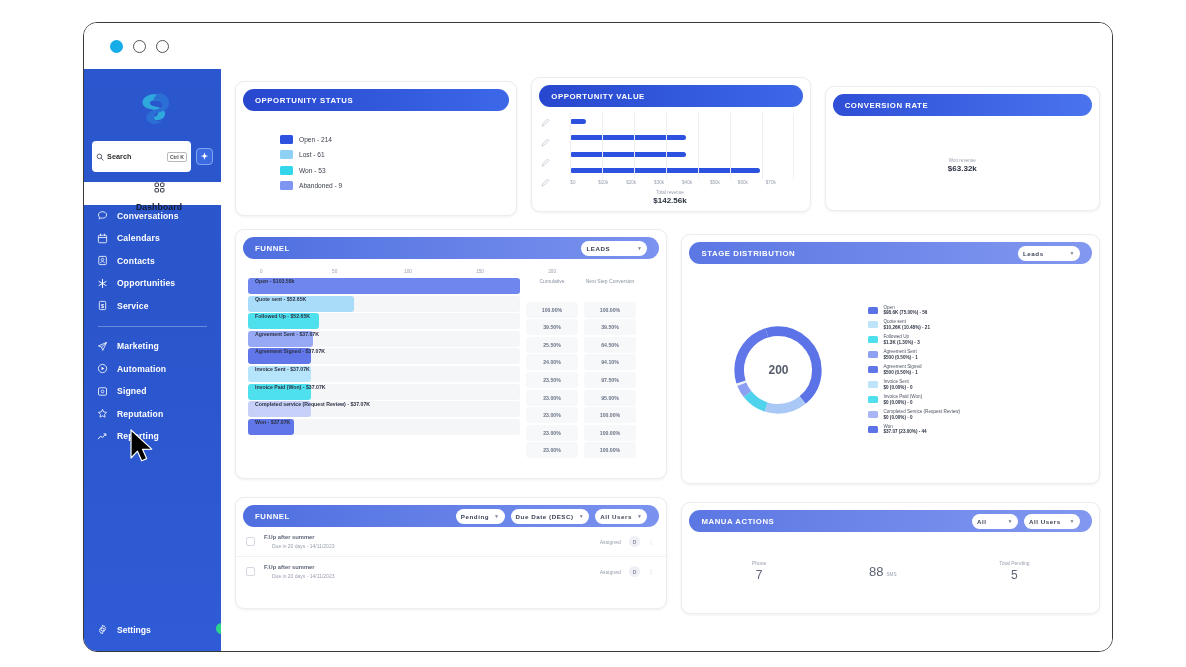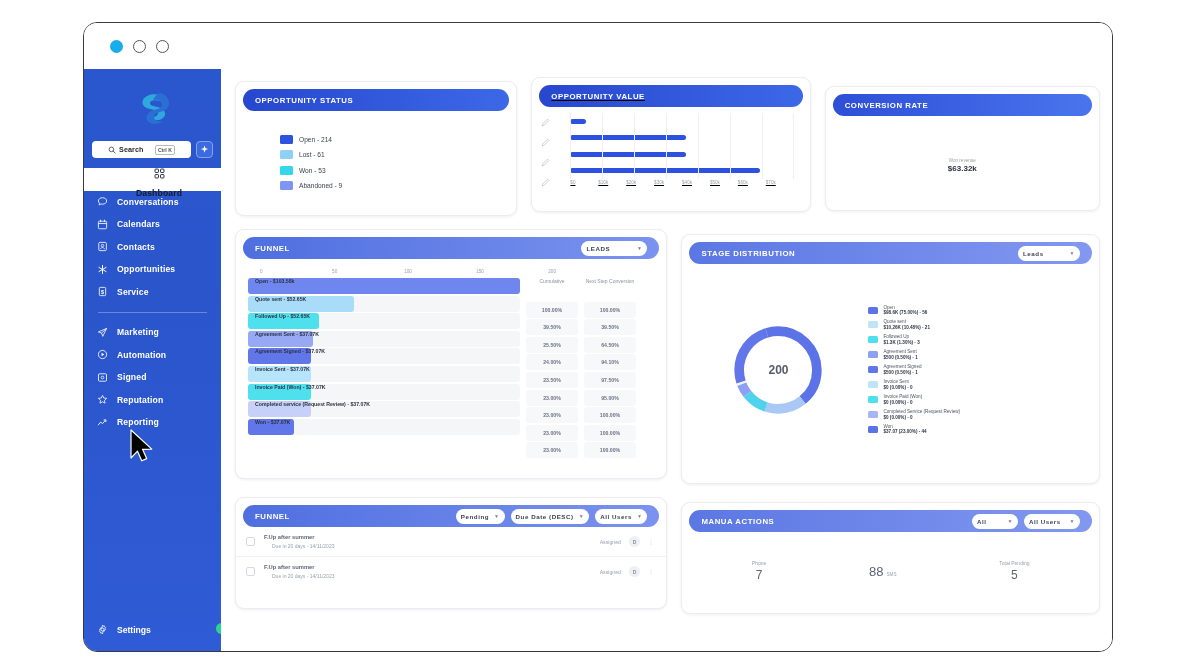--- a/index.html
+++ b/index.html
@@ -47,25 +47,25 @@
   }
   .logo-wrap { height: 60px; display:flex; align-items:center; justify-content:center; }
   .logo { width: 42px; height: 42px; position: relative; }
 
   .search-row {
     margin: 2px 8px 10px 8px;
     display: flex; align-items: center; gap: 5px;
   }
   .search-box {
     flex: 1;
-    height: 17px;
+    height: 31px;
     background: #ffffff;
     border-radius: 4px;
     display: flex; align-items: center;
-    padding: 0 16px;
+    padding: 0 4px;
     gap: 3px;
     justify-content: space-between;
   }
   .search-ico { width: 8px; height: 8px; flex-shrink: 0; }
   .search-txt { font-size: 7.2px; color: #2b2b2b; flex: 1; font-weight: 600; letter-spacing: .1px;}
   .kbd {
     font-size: 5.2px; color: #555; border: .7px solid #b9b9b9;
     border-radius: 2px; padding: 1px 2px; font-weight: 700;
     white-space: nowrap;
   }
@@ -164,21 +164,21 @@
   .donut-center {
     position:absolute; inset:0; display:flex; align-items:center; justify-content:center;
     font-size: 13px; font-weight: 700; color: #1d2433;
   }
   .legend1 { margin-left: 30px; display:flex; flex-direction:column; gap: 6.5px; }
   .lg-row { display:flex; align-items:center; gap: 6px; }
   .lg-sw { width: 13px; height: 9px; border-radius: 1.5px; flex-shrink:0; }
   .lg-tx { font-size: 6.6px; color: #3b3f4d; font-weight: 500;}
 
   
-  .c2 { width: 280px; height: 135px; text-decoration: underline; }
+  .c2 { width: 280px; height: 135px; }
   .c2-body { height: 103px; padding: 6px 10px 0 8px; position: relative; }
   .barchart { position: relative; height: 66px; margin-left: 30px; margin-right: 6px;}
   .hbar-row { height: 16.5px; display: flex; align-items: center; }
   .hbar { height: 5.2px; background: #2D52E0; border-radius: 3px; }
   .gridlines { position:absolute; inset:0; }
   .gl { position:absolute; top:0; bottom:0; width:.6px; background:#f0f0f4; }
   .xaxis { display:flex; margin-left:30px; margin-right:6px; margin-top: 1px;}
   .xt { flex:1; font-size: 4.6px; color: #9aa0b0; text-align:left; }
   .totblk { text-align:center; margin-top: 5px; }
   .tot-lbl { font-size: 4.6px; color:#9aa0b0; }
@@ -507,20 +507,24 @@
               <span class="xt">$0</span>
               <span class="xt">$10k</span>
               <span class="xt">$20k</span>
               <span class="xt">$30k</span>
               <span class="xt">$40k</span>
               <span class="xt">$50k</span>
               <span class="xt">$60k</span>
               <span class="xt">$70k</span>
             </div>
 
+            <div class="totblk">
+              <div class="tot-lbl">Total revenue</div>
+              <div class="tot-val">$142.56k</div>
+            </div>
           </div>
         </div>
 
         <div class="card c3" style="margin-top:5px;">
           <div class="card-hdr hdr-mid">
             <span>CONVERSION RATE</span>
           </div>
           <div class="c3-body">
             <div class="c3-sub">
               <div class="tot-lbl">Won revenue</div>

